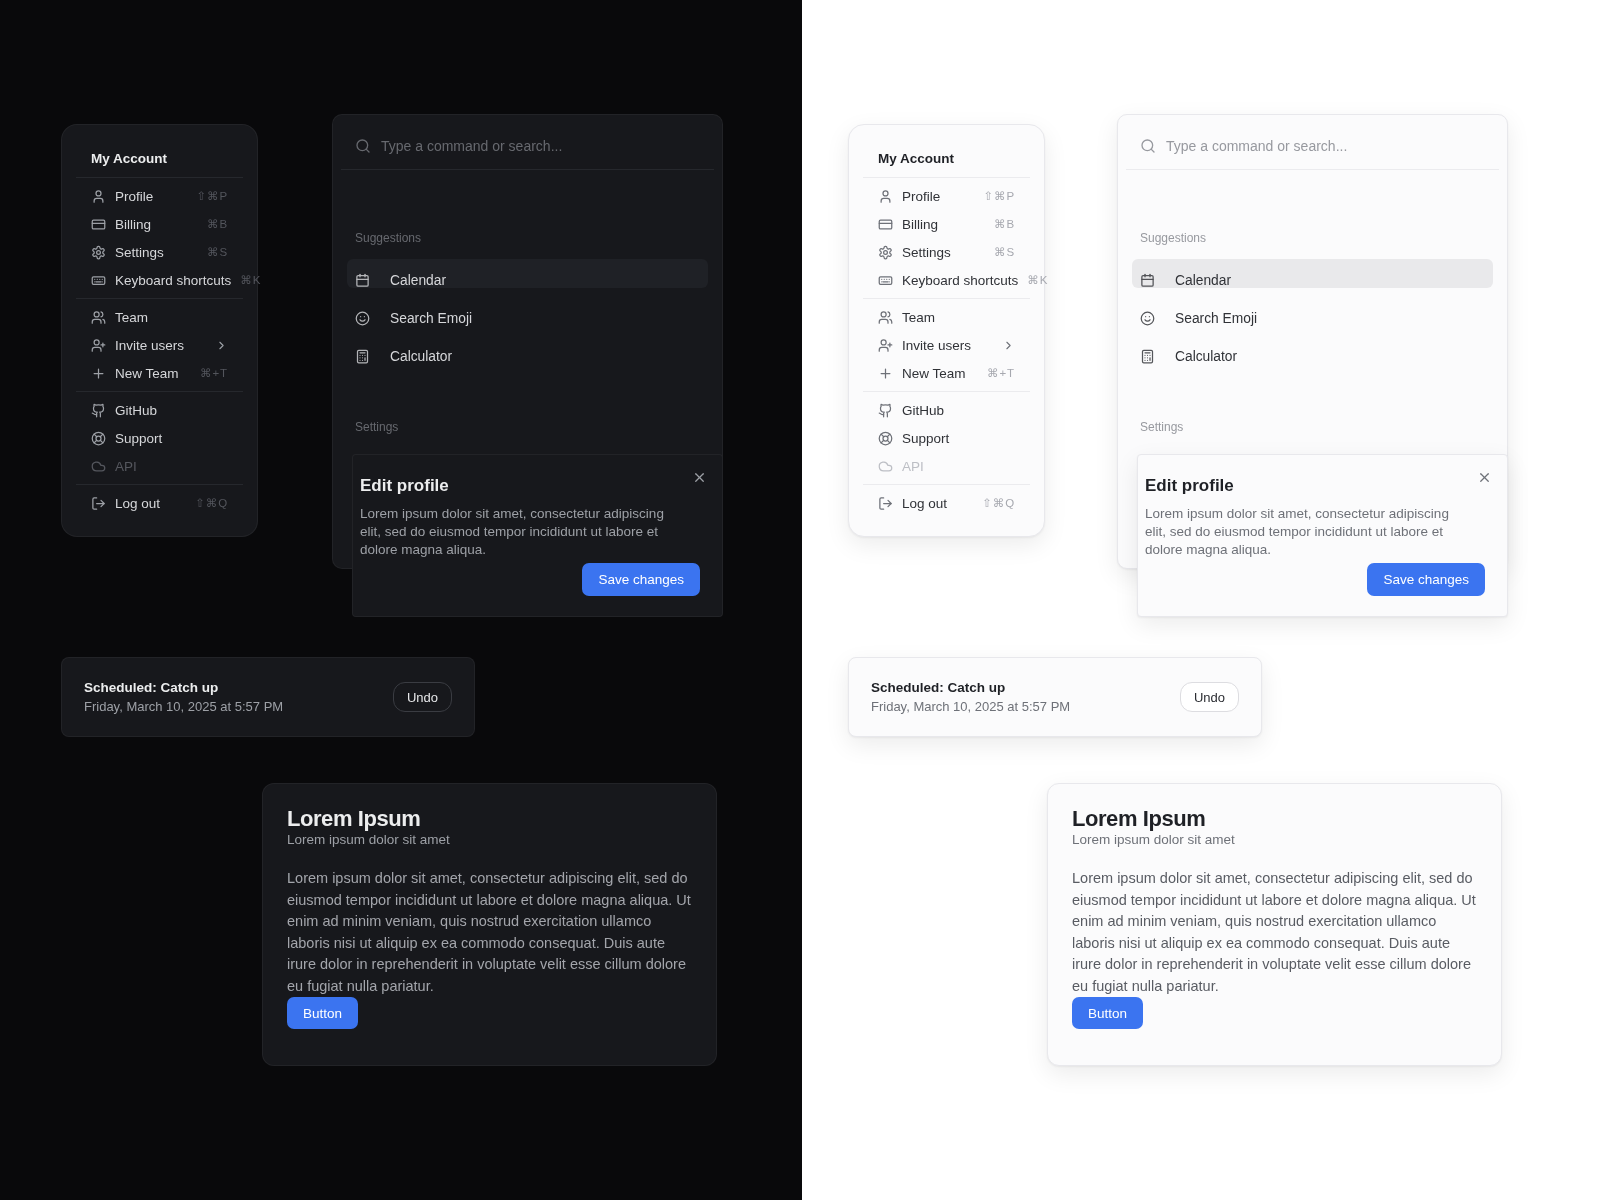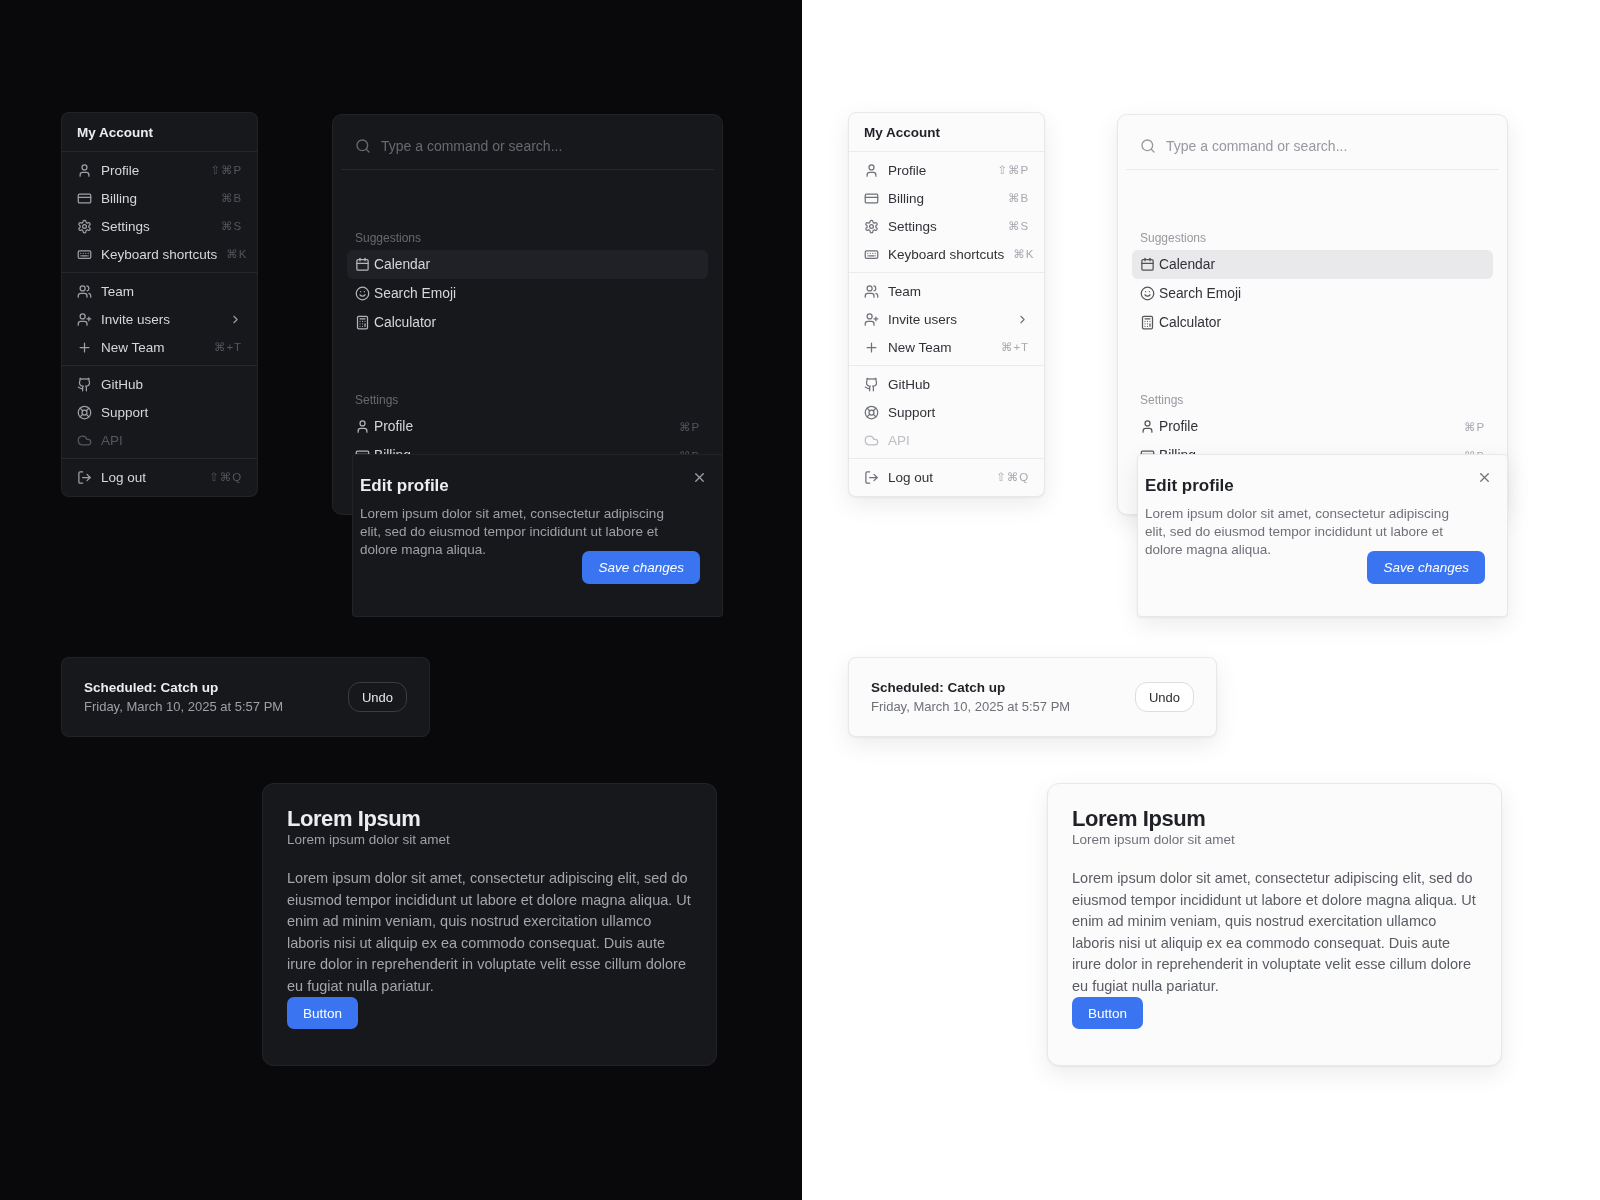--- a/index.html
+++ b/index.html
@@ -25,54 +25,54 @@
     --shortcut:#a6a8af;--sep:#ebebee;--hl:#e9e9eb;--disabled:#bdbfc5;
     --body:#595c63;
     --btn2-bd:#dddde1;--btn2-bg:#ffffff;--btn2-tx:#2b2d32;
     --shadow:0 1px 2px rgba(0,0,0,.05),0 8px 24px rgba(0,0,0,.08);
   }
   .panel{
     position:absolute;box-sizing:border-box;background:var(--panel);
     border:1px solid var(--panel-bd);box-shadow:var(--shadow);
   }
   
-  .menu{left:61px;top:112px;width:197px;border-radius:8px;padding:5px;}
+  .menu{left:61px;top:124px;width:197px;border-radius:16px;padding:19px;}
   .menu-title{height:29px;line-height:29px;padding:0 10px;font-size:13.5px;font-weight:700;color:var(--strong);}
   .sep{height:1px;background:var(--sep);margin:4px -5px;}
   .mi{display:flex;align-items:center;height:28px;padding:0 10px;gap:9px;border-radius:5px;font-size:13.5px;color:var(--text);}
   .mi .ic{width:15px;height:15px;flex:none;color:var(--muted);}
   .mi .lb{white-space:nowrap;}
   .mi .sc{margin-left:auto;font-size:11.5px;letter-spacing:.08em;color:var(--shortcut);white-space:nowrap;}
   .mi .chev{margin-left:auto;width:13px;height:13px;color:var(--muted);}
   .mi.disabled,.mi.disabled .ic{color:var(--disabled);}
   
   .cmdk{left:332px;top:114px;width:391px;border-radius:10px;padding:8px;}
   .cmd-search{display:flex;align-items:center;gap:10px;height:46px;padding:0 14px;border-bottom:1px solid var(--sep);}
   .cmd-search .ic{width:16px;height:16px;color:var(--faint);flex:none;}
   .cmd-ph{font-size:14px;color:var(--faint);}
   .cmd-list{padding:5px 6px 7px;}
   .cgl{padding:8px 8px 5px;font-size:12px;color:var(--faint);margin-top:48px;}
-  .ci{display:flex;align-items:center;gap:4px;height:29px;padding:0 8px;border-radius:6px;font-size:13.8px;color:var(--text);}
+  .ci{display:flex;align-items:flex-end;gap:20px;height:29px;padding:0 8px;border-radius:6px;font-size:13.8px;color:var(--text);margin-top:9px;}
   .ci .ic{width:15px;height:15px;flex:none;color:var(--text);opacity:.82;}
   .ci.selected{background:var(--hl);}
   .ci .sc{margin-left:auto;font-size:11.5px;letter-spacing:.08em;color:var(--shortcut);}
   
   .dlg{left:352px;top:454px;width:371px;height:163px;border-radius:4px;padding:21px 7px;}
   .dlg-title{font-size:17px;font-weight:700;color:var(--strong);}
   .dlg-desc{margin-top:9px;font-size:13.5px;line-height:18px;color:var(--muted);max-width:318px;}
   .dlg-close{position:absolute;top:15px;right:15px;width:15px;height:15px;color:var(--muted);cursor:pointer;}
   .btn-primary{
     display:inline-flex;align-items:center;justify-content:center;
     height:33px;padding:0 16px;border:none;border-radius:7px;
     background:#3b74f0;color:#ffffff;font-size:13.5px;font-weight:500;
     font-family:inherit;cursor:pointer;
   }
-  .dlg .btn-primary{position:absolute;right:22px;bottom:32px;font-style:italic;}
+  .dlg .btn-primary{position:absolute;right:22px;bottom:20px;}
   
-  .toast{left:61px;top:657px;width:369px;height:80px;border-radius:8px;display:flex;align-items:center;padding:0 22px;}
+  .toast{left:61px;top:657px;width:414px;height:80px;border-radius:8px;display:flex;align-items:center;padding:0 22px;}
   .toast-title{font-size:13.5px;font-weight:700;color:var(--strong);}
   .toast-desc{margin-top:4px;font-size:13px;color:var(--muted);}
   .btn-undo{
     margin-left:auto;display:inline-flex;align-items:center;height:30px;padding:0 13px;
     border-radius:12px;border:1px solid var(--btn2-bd);background:var(--btn2-bg);
     color:var(--btn2-tx);font-size:13px;font-weight:500;font-family:inherit;cursor:pointer;
   }
   
   .card{left:262px;top:783px;width:455px;height:283px;border-radius:12px;padding:22px 24px;}
   .card-title{font-size:22px;font-weight:700;letter-spacing:-.02em;color:var(--strong);}

